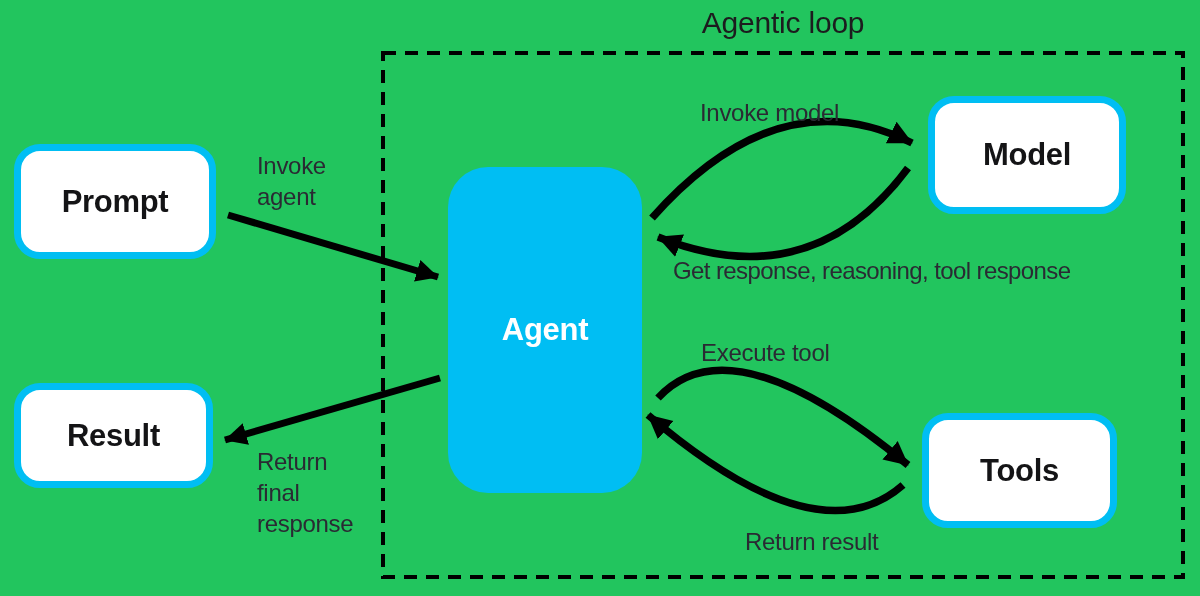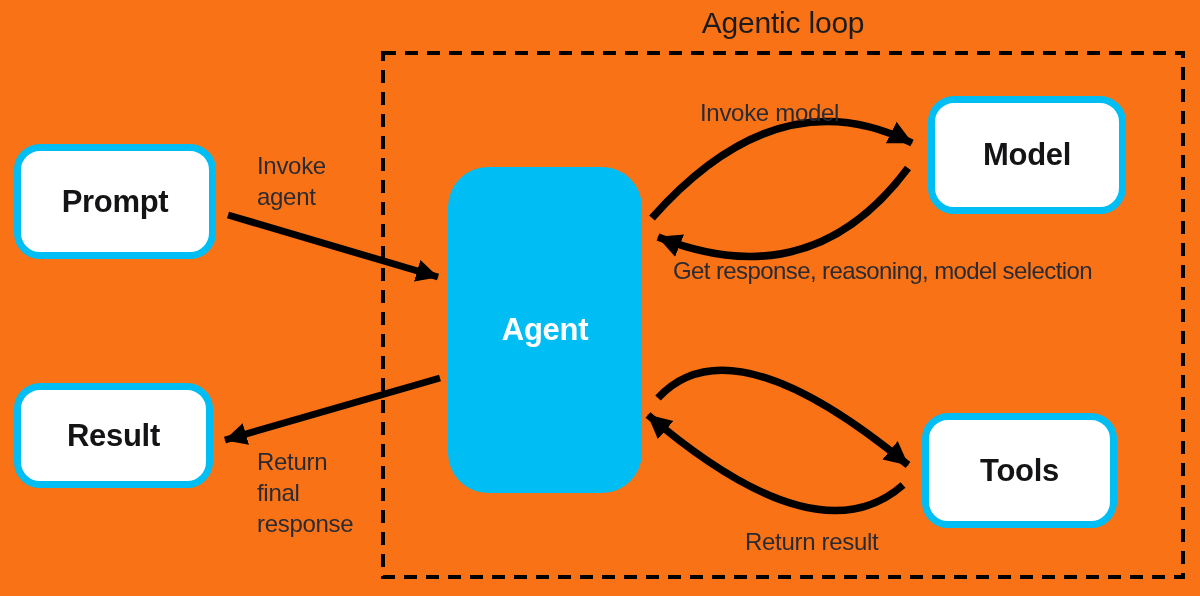--- a/index.html
+++ b/index.html
@@ -5,21 +5,21 @@
   :root{
     --accent:#00bef3;
     --arrow:#000000;
     --annotation:#2a2a33;
     --node-text:#141416;
   }
   html,body{margin:0;padding:0;background:#ffffff;}
   #canvas{
     position:relative;
     width:1200px;height:596px;
-    background:#f97316;
+    background:#22c55e;
     overflow:hidden;
     font-family:"Liberation Sans","DejaVu Sans",sans-serif;
   }
   #arrow-layer{position:absolute;left:0;top:0;width:1200px;height:596px;}
   .node{
     position:absolute;
     box-sizing:border-box;
     border:7px solid var(--accent);
     border-radius:26px;
     background:#ffffff;
@@ -105,18 +105,19 @@
 
   <div id="label-invoke-agent" class="annotation">Invoke
 agent</div>
 
   <div id="label-return-final" class="annotation">Return
 final
 response</div>
 
   <div id="label-invoke-model" class="annotation">Invoke model</div>
 
-  <div id="label-get-response" class="annotation">Get response, reasoning, model selection</div>
+  <div id="label-get-response" class="annotation">Get response, reasoning, tool response</div>
 
+  <div id="label-execute-tool" class="annotation">Execute tool</div>
 
   <div id="label-return-result" class="annotation">Return result</div>
 
 </div>
 
 </body></html>

